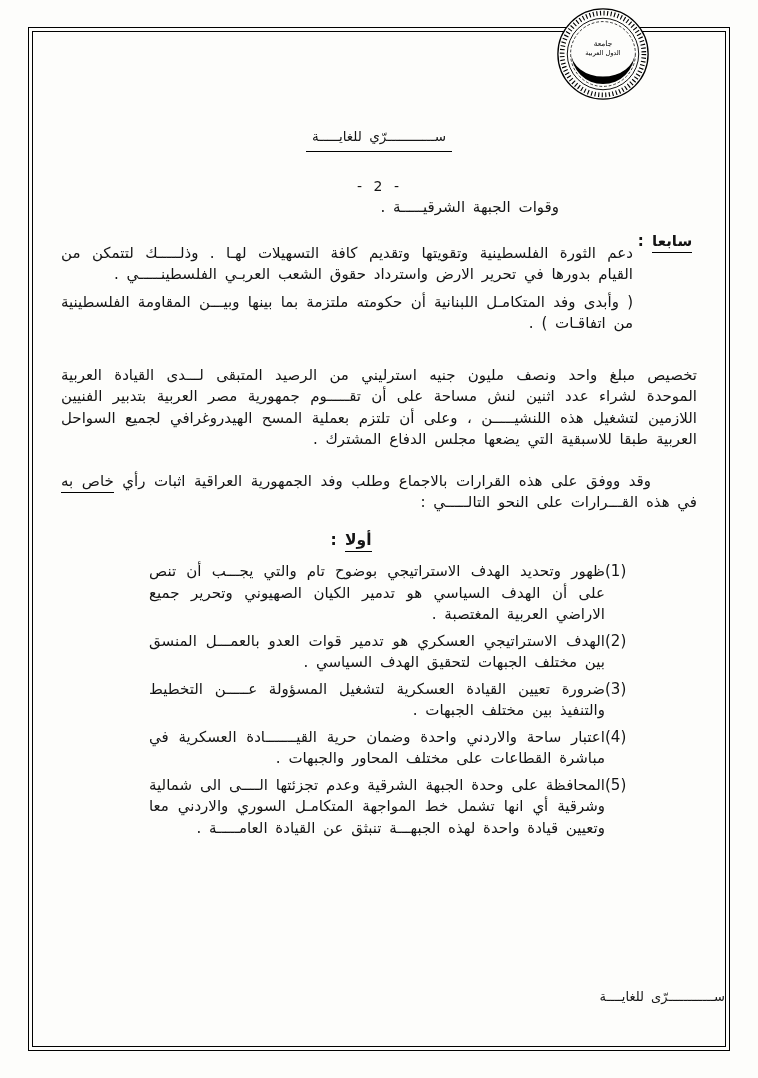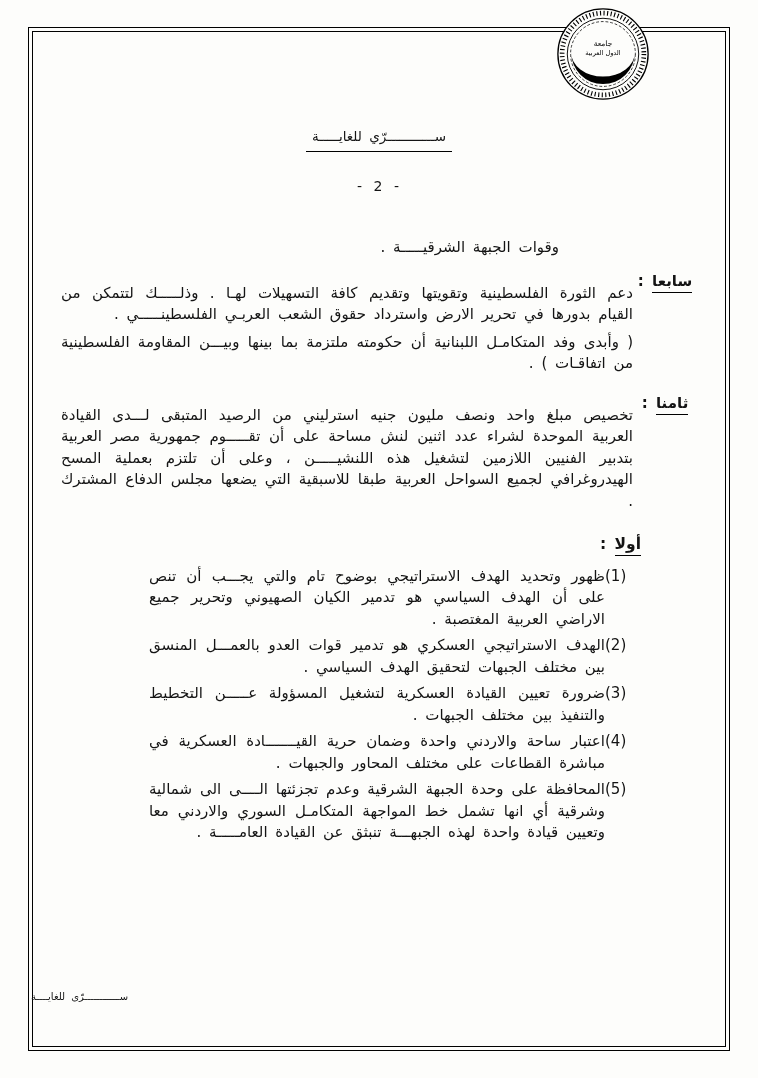--- a/index.html
+++ b/index.html
@@ -30,35 +30,35 @@
     direction: rtl;
     z-index: 2;
     font-size: 15px;
     line-height: 21.5px;
     word-spacing: 3px;
   }
   .classification-top { text-align: center; margin-top: 95px; font-size: 13.5px; }
   .u-line { border-bottom: 1.3px solid #000; padding-bottom: 2px; }
   .classification-top .u-line { display: inline-block; padding: 0 6px 3px; }
   .page-number { text-align: center; margin-top: 24px; direction: ltr; font-size: 14px; letter-spacing: 2px; }
-  .continuation { margin-top: 40px; margin-right: 138px; }
+  .continuation { margin-right: 138px; }
   .sec { display: flex; margin-top: 12px; }
   .sec-label { flex: 0 0 64px; font-weight: bold; white-space: nowrap; text-align: center; }
   .sec-body { flex: 1; margin-top: 12px; }
   .sec-body p { margin: 0 0 6px; text-align: justify; }
   .closing { margin: 14px 0 0; text-align: justify; text-indent: 46px; }
-  .list-heading { margin: 16px 56px 0 0; font-weight: bold; font-size: 15.5px; }
+  .list-heading { margin: 16px 56px 0 0; font-weight: bold; font-size: 15.5px; text-align: center; }
   .list-heading .u-line { letter-spacing: 2px; }
   .list { margin: 10px 56px 0 88px; }
   .list-item { display: flex; margin-top: 5px; }
   .num { flex: 0 0 36px; direction: ltr; }
   .item-text { flex: 1; text-align: justify; }
   .footer-classification {
-    position: absolute; bottom: 40px; left: 0; right: 12px;
-    text-align: left; font-size: 10px;
+    position: absolute; bottom: 40px; left: 0; right: 2px;
+    text-align: right; font-size: 13px;
   }
 </style>
 </head>
 <body>
 
 <div class="page">
 
   <div class="frame-outer">
     <div class="frame-inner"></div>
   </div>
@@ -87,28 +87,28 @@
       <div class="sec-label">
         <span class="u-line">سابعا</span><span> : </span>
       </div>
       <div class="sec-body">
         <p>دعم الثورة الفلسطينية وتقويتها وتقديم كافة التسهيلات لهـا . وذلـــــك لتتمكن من القيام بدورها في تحرير الارض واسترداد حقوق الشعب العربـي الفلسطينـــــي .</p>
         <p>( وأبدى وفد المتكامـل اللبنانية أن حكومته ملتزمة بما بينها وبيـــن المقاومة الفلسطينية من اتفاقـات ) .</p>
       </div>
     </div>
 
     <div class="sec">
-      <div class="sec-label">
-        <span class="u-line">ثامنا</span><span> : </span>
-      </div>
       <div class="sec-body">
         <p>تخصيص مبلغ واحد ونصف مليون جنيه استرليني من الرصيد المتبقى لـــدى القيادة العربية الموحدة لشراء عدد اثنين لنش مساحة على أن تقـــــوم جمهورية مصر العربية بتدبير الفنيين اللازمين لتشغيل هذه اللنشيـــــن ، وعلى أن تلتزم بعملية المسح الهيدروغرافي لجميع السواحل العربية طبقا للاسبقية التي يضعها مجلس الدفاع المشترك .</p>
       </div>
     </div>
 
+    <p class="closing">
+      <span>وقد ووفق على هذه القرارات بالاجماع وطلب وفد الجمهورية العراقية اثبات رأي </span><span class="u-line">خاص به</span><span> في هذه القـــرارات على النحو التالـــــي :</span>
+    </p>
 
     <div class="list-heading">
       <span class="u-line">أولا</span><span> : </span>
     </div>
 
     <div class="list">
       <div class="list-item">
         <span class="num">(1)</span>
         <span class="item-text">ظهور وتحديد الهدف الاستراتيجي بوضوح تام والتي يجـــب أن تنص على أن الهدف السياسي هو تدمير الكيان الصهيوني وتحرير جميع الاراضي العربية المغتصبة .</span>
       </div>

